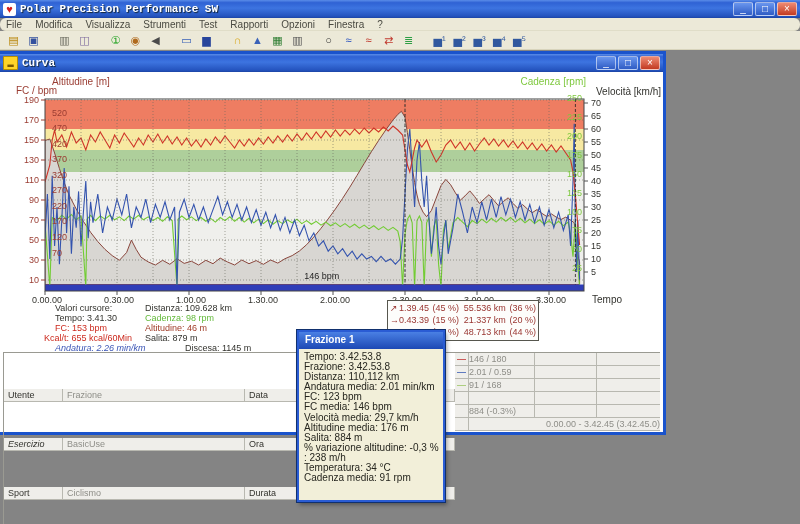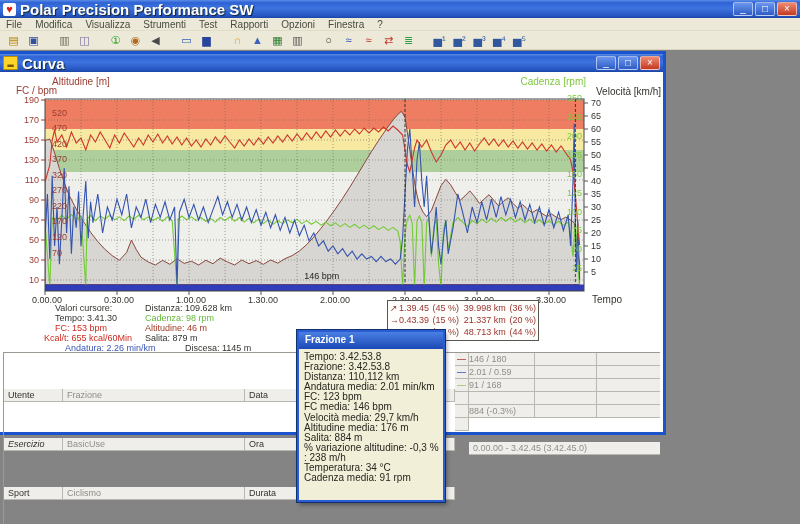--- a/index.html
+++ b/index.html
@@ -1,25 +1,25 @@
 <!DOCTYPE html>
 <html><head>
 <meta charset="utf-8">
 <style>
   html,body{margin:0;padding:0;}
   body{width:800px;height:524px;overflow:hidden;font-family:"Liberation Sans","DejaVu Sans",sans-serif;background:#848484;-webkit-font-smoothing:antialiased;}
   .app{position:absolute;left:0;top:0;width:800px;height:524px;}
   
   .titlebar{position:absolute;left:0;top:0;width:800px;height:18px;background:linear-gradient(180deg,#5a8ce8 0%,#2f62d4 15%,#3d74e0 45%,#2453be 90%,#1c44a4 100%);display:flex;align-items:center;padding:0 3px;box-sizing:border-box;}
   .app-icon{width:13px;height:13px;background:#fff;border-radius:2px;color:#d41e1e;font-size:11px;line-height:12px;text-align:center;margin-right:4px;}
-  .title-text{color:#fff;font-weight:bold;font-size:15px;text-shadow:1px 1px 1px #123;}
+  .title-text{color:#fff;font-weight:bold;font-size:11px;text-shadow:1px 1px 1px #123;font-family:Liberation Mono, monospace;}
   .winbtns{margin-left:auto;display:flex;gap:2px;}
   .wbtn{width:20px;height:14px;border-radius:2px;background:linear-gradient(#6a96ee,#2f5cc4);border:1px solid rgba(255,255,255,.55);color:#fff;font-size:10px;line-height:12px;text-align:center;box-sizing:border-box;}
   .wbtn.close{background:linear-gradient(#ee8a72,#c23а22);background:linear-gradient(#ee8a72,#c23a22);}
-  .menubar{position:absolute;left:0;top:18px;width:800px;height:13px;background:#ece9d8;border-bottom:1px solid #e0ddc8;display:flex;align-items:center;padding-left:6px;box-sizing:border-box;}
+  .menubar{position:absolute;left:0;top:18px;width:800px;height:13px;background:#ece9d8;border-bottom:1px solid #e0ddc8;display:flex;align-items:center;padding-left:6px;box-sizing:border-box;border-radius:6px;}
   .menu-item{font-size:10px;color:#4a4a42;margin-right:13px;}
   .toolbar{position:absolute;left:0;top:31px;width:800px;height:19px;background:#ece9d8;border-bottom:1px solid #d8d4bc;display:flex;align-items:center;padding-left:5px;box-sizing:border-box;}
   .tbtn{width:17px;height:16px;text-align:center;font-size:11px;line-height:16px;margin-right:3px;}
   .tbtn.gap{margin-right:14px;}
   
   .mdi{position:absolute;left:0;top:50px;width:800px;height:474px;background:#848484;}
   
   .curva{position:absolute;left:0;top:4px;width:663px;height:378px;background:#ffffff;box-shadow:0 0 0 3px #1a53cc;}
   .curva-titlebar{position:absolute;left:0;top:0;width:100%;height:18px;background:linear-gradient(180deg,#5a8ce8 0%,#2f62d4 15%,#3d74e0 45%,#2453be 90%,#1c44a4 100%);display:flex;align-items:center;padding:0 3px;box-sizing:border-box;}
   .curva-icon{width:13px;height:12px;background:#ffd428;border:1px solid #b89000;border-radius:1px;margin-right:4px;font-size:8px;line-height:11px;text-align:center;color:#7a5800;}
@@ -39,21 +39,21 @@
   .lcell{border-right:1px solid #b8b8b0;border-bottom:1px solid #b8b8b0;background:#efeeea;font-size:9px;line-height:12px;padding:0 4px;box-sizing:border-box;height:13px;overflow:hidden;white-space:nowrap;}
   .lcell.lab{color:#33332e;}
   .lcell.val{color:#8e8e88;}
   .rtable{position:absolute;left:455px;top:280px;width:205px;border-top:1px solid #9a9a92;box-sizing:border-box;}
   .rrow{display:flex;}
   .rcell{border-right:1px solid #b8b8b0;border-bottom:1px solid #b8b8b0;background:#efeeea;font-size:9px;line-height:12px;box-sizing:border-box;height:13px;overflow:hidden;white-space:nowrap;color:#8e8e88;}
   .rc-dash{width:14px;text-align:center;font-weight:bold;}
   .rc-val{width:66px;text-align:left;}
   .rc-e1{width:62px;}
   .rc-e2{width:63px;border-right:none;}
-  .rfooter{border-right:none;width:191px;padding-left:4px;text-align:left;margin-top:24px;}
+  .rfooter{border-right:none;width:191px;padding-left:4px;text-align:right;}
   
   .popup{position:absolute;left:297px;top:280px;width:148px;height:172px;background:#f2efd9;border:2px solid #2a5cd4;outline:1px solid #10306e;box-shadow:2px 3px 4px rgba(0,0,0,.35);box-sizing:border-box;z-index:60;}
   .popup-title{height:17px;background:linear-gradient(180deg,#4a80e4,#1c48b4);color:#fff;font-weight:bold;font-size:10px;line-height:16px;padding-left:6px;}
   .popup-body{padding:3px 5px;}
   .popup-line{font-size:10px;color:#26261f;line-height:10.1px;white-space:nowrap;}
 </style>
 </head>
 <body>
 
 <div class="app">
@@ -251,33 +251,33 @@
             <line x1="477" y1="291" x2="477" y2="295" stroke="#555"></line>
             <text x="479" y="303" fill="#33332e" font-size="9" text-anchor="middle">3.00.00</text>
             <line x1="549" y1="291" x2="549" y2="295" stroke="#555"></line>
             <text x="551" y="303" fill="#33332e" font-size="9" text-anchor="middle">3.30.00</text>
           </svg>
         <div id="cursor-values">
             <div class="cursor-line" style="left: 55px; top: 231px; color: rgb(51, 51, 46);">Valori cursore:</div>
             <div class="cursor-line" style="left: 55px; top: 241px; color: rgb(51, 51, 46);">Tempo: 3.41.30</div>
             <div class="cursor-line" style="left: 55px; top: 251px; color: rgb(204, 42, 30);">FC: 153 bpm</div>
             <div class="cursor-line" style="left: 44px; top: 261px; color: rgb(204, 42, 30);">Kcal/t: 655 kcal/60Min</div>
-            <div class="cursor-line" style="left: 65px; top: 271px; color: rgb(59, 85, 181);">Andatura: 2.26 min/km</div>
+            <div class="cursor-line" style="left: 55px; top: 271px; color: rgb(59, 85, 181); font-style: italic;">Andatura: 2.26 min/km</div>
             <div class="cursor-line" style="left: 145px; top: 231px; color: rgb(51, 51, 46);">Distanza: 109.628 km</div>
             <div class="cursor-line" style="left: 145px; top: 241px; color: rgb(99, 185, 58);">Cadenza: 98 rpm</div>
             <div class="cursor-line" style="left: 145px; top: 251px; color: rgb(160, 60, 40);">Altitudine: 46 m</div>
             <div class="cursor-line" style="left: 145px; top: 261px; color: rgb(51, 51, 46);">Salita: 879 m</div>
             <div class="cursor-line" style="left: 145px; top: 271px; color: rgb(51, 51, 46); padding-left: 40px;">Discesa: 1145 m</div>
           </div>
         <div class="selbox" id="selbox">
             <div class="selrow">
               <div class="sel-arrow">↗</div>
               <div class="sel-time">1.39.45</div>
               <div class="sel-tpct">(45 %)</div>
-              <div class="sel-dist">39.998 km</div>
+              <div class="sel-dist">55.536 km</div>
               <div class="sel-dpct">(36 %)</div>
             </div>
             <div class="selrow">
               <div class="sel-arrow">→</div>
               <div class="sel-time">0.43.39</div>
               <div class="sel-tpct">(15 %)</div>
               <div class="sel-dist">21.337 km</div>
               <div class="sel-dpct">(20 %)</div>
             </div>
             <div class="selrow">

